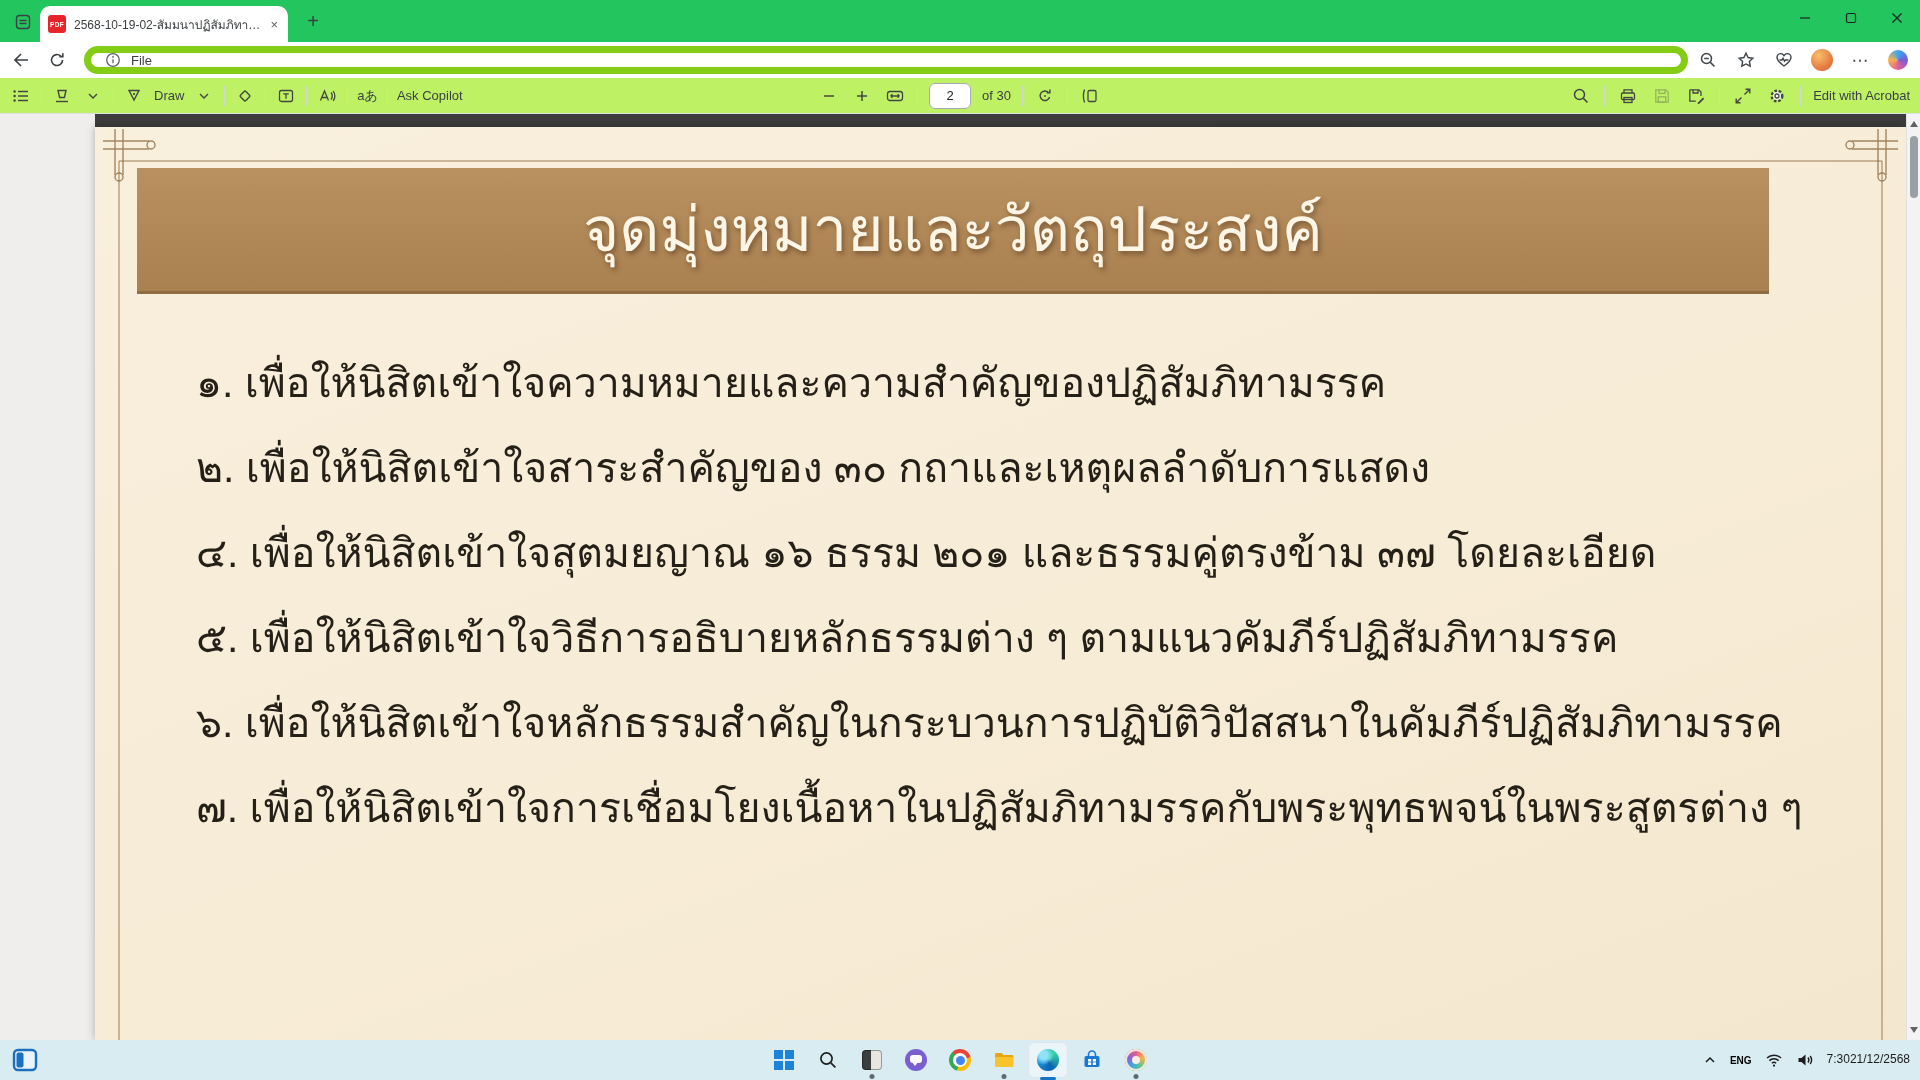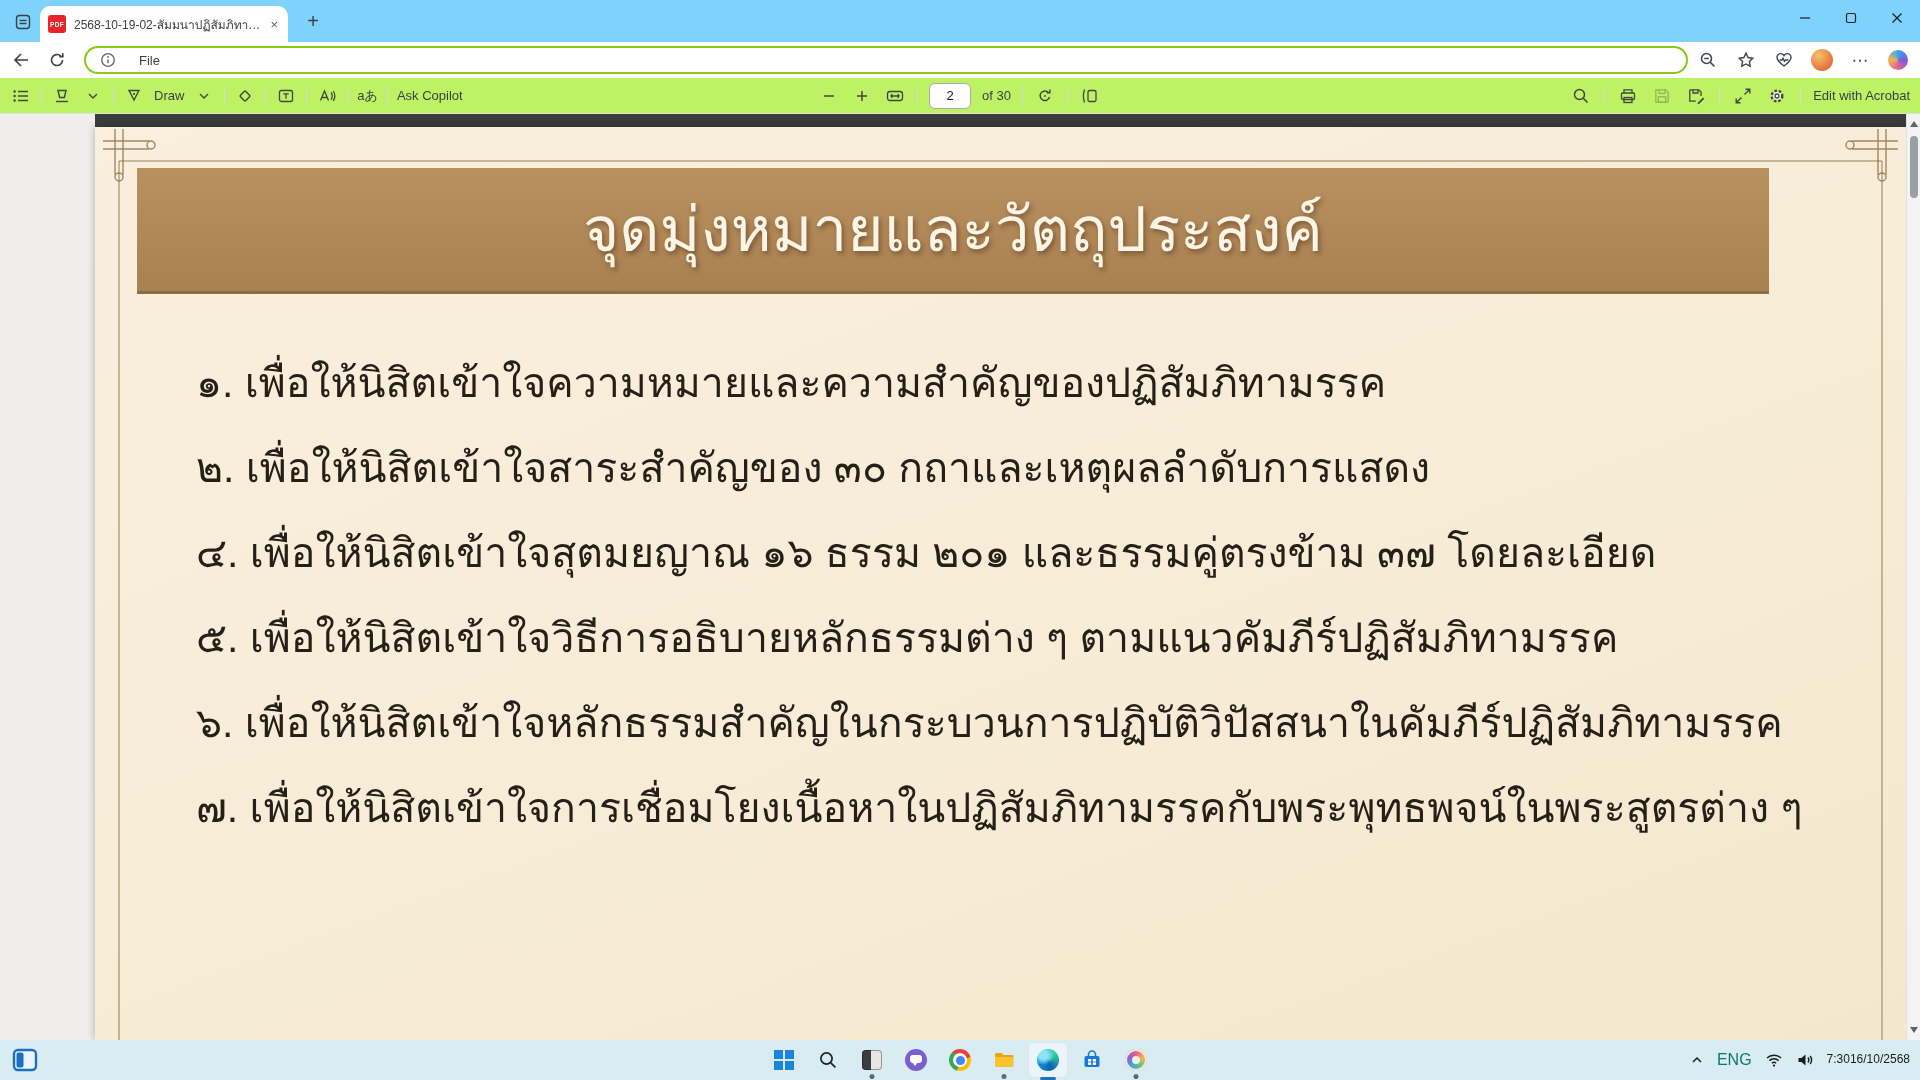--- a/index.html
+++ b/index.html
@@ -1,40 +1,40 @@
 <!DOCTYPE html>
 <html><head>
 <meta charset="utf-8">
 <style>
   * { margin:0; padding:0; box-sizing:border-box; }
   html,body { width:1920px; height:1080px; overflow:hidden;
               font-family:"Liberation Sans", sans-serif; background:#efeeec; }
 
   
-  .tabbar { position:absolute; left:0; top:0; width:1920px; height:42px; background:#7dd3fc; }
+  .tabbar { position:absolute; left:0; top:0; width:1920px; height:42px; background:#22c55e; }
   .tab-actions { position:absolute; left:10px; top:9px; width:26px; height:26px; border-radius:6px;
                  display:flex; align-items:center; justify-content:center; }
   .tab { position:absolute; left:40px; top:6px; width:248px; height:36px; background:#fff;
          border-radius:10px 10px 0 0; display:flex; align-items:center; padding:0 8px; gap:8px; }
   .favicon { width:18px; height:18px; background:#e5252a; border-radius:3px; color:#fff;
              font-size:6.5px; font-weight:bold; display:flex; align-items:center; justify-content:center;
              flex:0 0 auto; letter-spacing:.3px; }
   .tab-title { font-size:12px; color:#3c4043; white-space:nowrap; overflow:hidden;
                text-overflow:ellipsis; flex:1 1 auto; }
   .tab-close { font-size:13px; color:#5f6368; flex:0 0 auto; padding:0 2px; cursor:default; }
   .new-tab { position:absolute; left:300px; top:8px; font-size:20px; color:#3c4043; width:26px; height:26px;
              display:flex; align-items:center; justify-content:center; }
   .win-controls { position:absolute; right:0; top:0; height:36px; display:flex; }
   .win-btn { width:46px; height:36px; display:flex; align-items:center; justify-content:center; }
 
   .addressrow { position:absolute; left:0; top:42px; width:1920px; height:36px; background:#ffffff;
                 display:flex; align-items:center; }
   .nav-btn { width:30px; height:30px; display:flex; align-items:center; justify-content:center; margin-left:6px; }
-  .url-pill { position:absolute; left:84px; top:4px; width:1604px; height:28px; border:2px solid #84cc16;
-              border-radius:14px; background:#fff; display:flex; align-items:center; padding:0 14px; gap:23px; }
+  .url-pill { position:absolute; left:84px; top:4px; width:1604px; height:28px; border:7px solid #84cc16;
+              border-radius:14px; background:#fff; display:flex; align-items:center; padding:0 14px; gap:10px; }
   .scheme-label { font-size:13px; color:#3c4043; }
   .url-text { font-size:13px; color:#3c4043; white-space:nowrap; overflow:hidden; margin-left:12px; }
   .addr-icons { position:absolute; right:8px; top:3px; height:30px; display:flex; align-items:center; gap:10px; }
   .addr-icon { width:28px; height:28px; display:flex; align-items:center; justify-content:center; }
   .avatar { width:22px; height:22px; border-radius:50%;
             background:radial-gradient(circle at 35% 30%, #f9c06a, #e2733d 70%); }
   .more-glyph { font-size:17px; color:#3f4449; }
   .copilot { width:20px; height:20px; border-radius:50%;
              background:conic-gradient(#37a7f4,#7b5bd6,#e0609a,#f7b24e,#37a7f4); }
 
@@ -108,21 +108,21 @@
                       border-top:4px solid #fff; }
   .dark-app { width:20px; height:20px; border-radius:4px;
               background:linear-gradient(90deg,#3a3d40 0 46%,#e9e6e2 46% 100%);
               box-shadow:inset 0 0 0 1px rgba(0,0,0,.35); }
   .paint-ball { width:22px; height:22px; border-radius:50%; position:relative;
                 background:conic-gradient(#e85d8a,#f7b24e,#5fc48f,#3fa7e0,#8a62d8,#e85d8a);
                 box-shadow:inset 0 0 0 2px #f2ead9; }
   .paint-ball::before { content:""; position:absolute; inset:7px; background:#f6efdf; border-radius:50%; }
   .tray { position:absolute; right:0; top:0; height:40px; display:flex; align-items:center; gap:13px;
           padding-right:10px; }
-  .tray-lang { font-size:16px; font-weight:normal; color:#0f766e; }
+  .tray-lang { font-size:10px; font-weight:bold; color:#000000; }
   .clock { display:flex; align-items:flex-end; font-size:12px; color:#1c1c1c;
            line-height:1.3; }
   svg.ic { display:block; }
 </style>
 </head>
 <body>
 
 <div class="tabbar">
   <div class="tab-actions">
     <svg class="ic" width="18" height="18" viewBox="0 0 18 18" fill="none" stroke="#3c4043" stroke-width="1.4">
@@ -469,16 +469,16 @@
     <svg class="ic" width="18" height="16" viewBox="0 0 18 16" fill="none" stroke="#1c1c1c" stroke-width="1.5">
       <path d="M2 6 a10 10 0 0 1 14 0 M4.4 8.6 a6.6 6.6 0 0 1 9.2 0 M6.9 11.2 a3.2 3.2 0 0 1 4.2 0"></path>
         <circle cx="9" cy="13.6" r="1.1" fill="#1c1c1c" stroke="none"></circle>
     </svg>
     <svg class="ic" width="18" height="16" viewBox="0 0 18 16" fill="none">
       <path d="M2.5 6 v4 h3 l4 3.4 V2.6 L5.5 6 Z" fill="#1c1c1c"></path>
       <path d="M12 5.5 a4.2 4.2 0 0 1 0 5 M14.2 4 a7 7 0 0 1 0 8" stroke="#1c1c1c" stroke-width="1.4"></path>
     </svg>
     <div class="clock">
       <span>7:30</span>
-      <span>16/10/2568</span>
+      <span>21/12/2568</span>
     </div>
   </div>
 </div>
 
 </body></html>

